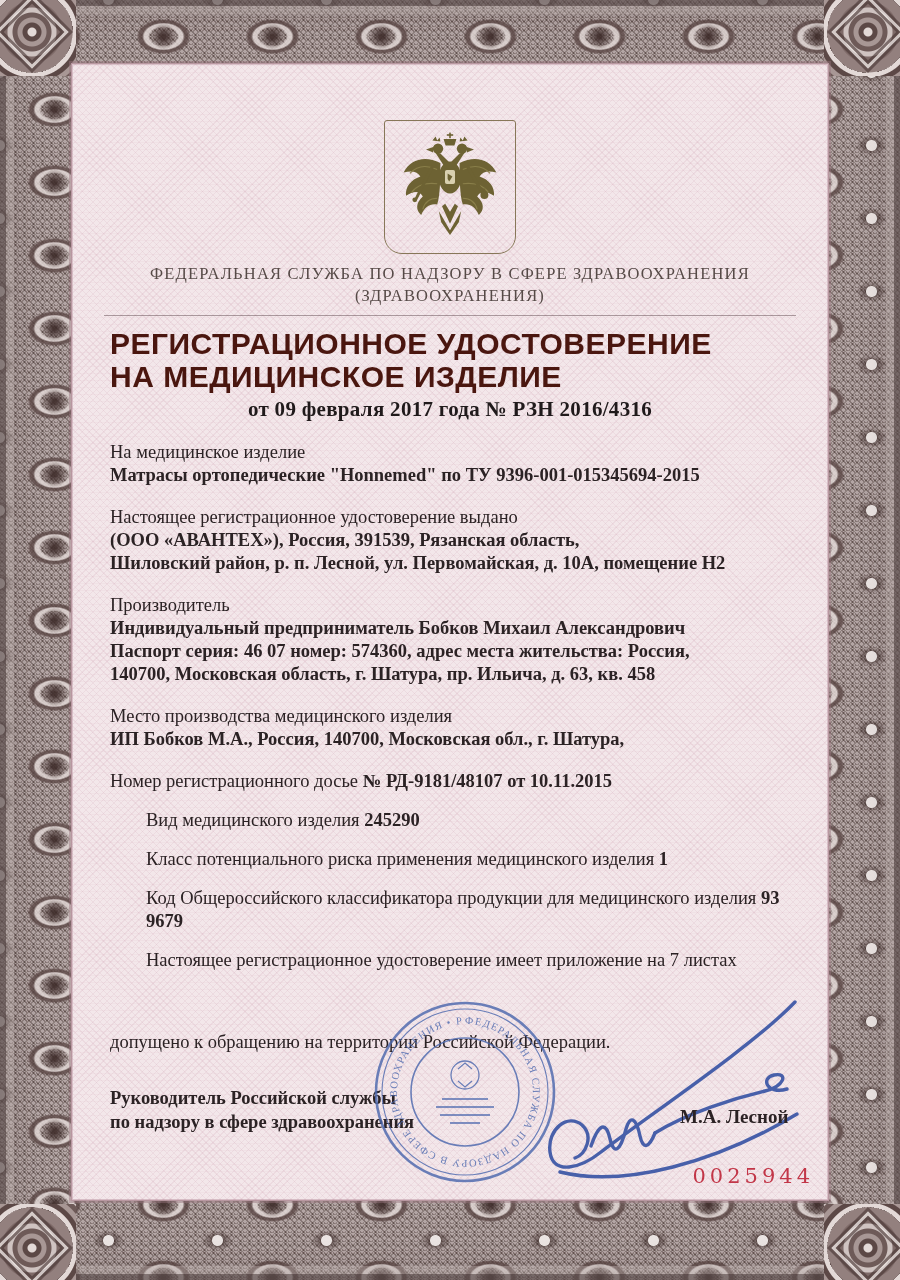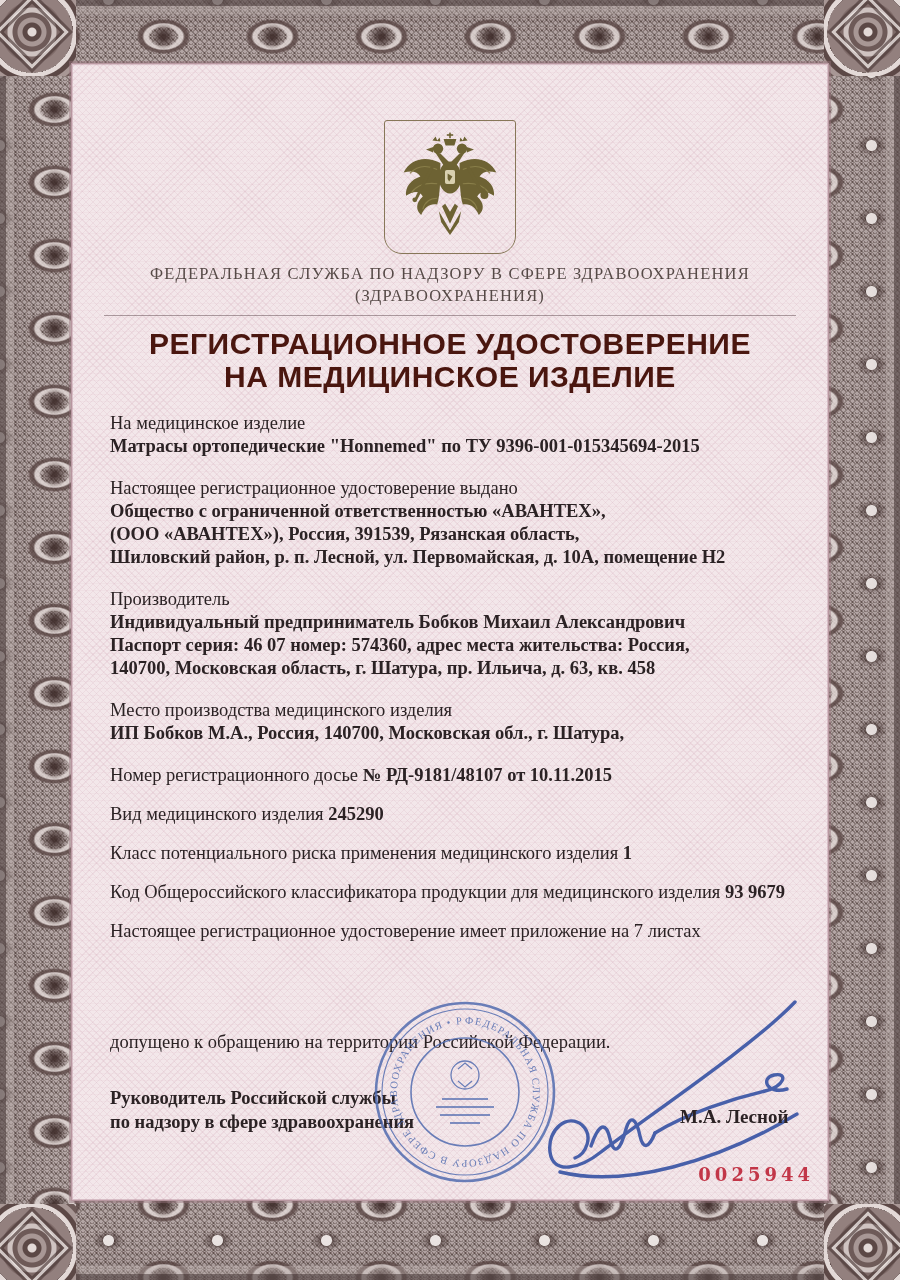--- a/index.html
+++ b/index.html
@@ -59,45 +59,45 @@
   }
   
   .agency{
     text-align:center;margin-top:9px;
     font-size:16.5px;line-height:22px;letter-spacing:1.2px;
     color:#564a47;
   }
   .divider{height:0;border-top:1px solid rgba(110,88,92,.55);margin:8px -6px 0;}
 
   .title{
-    text-align:center;margin-top:11px;
+    margin-top:11px;
     font-family:"Liberation Sans", sans-serif;font-weight:bold;
     font-size:30px;line-height:33px;letter-spacing:.5px;
     color:#4a160f;
   }
   .date-line{
     text-align:center;margin-top:4px;
     font-weight:bold;font-size:21px;color:#201a1b;letter-spacing:.3px;
   }
 
   
   .para{margin-top:19px;font-size:18.5px;line-height:23px;}
-  .para.tight{margin-top:16px;}
+  .para.tight{margin-top:16px;margin-left:36px;}
   .lbl{font-weight:normal;}
   .val{font-weight:bold;}
   .bline{font-weight:bold;}
 
   
   .order-block{position:absolute;left:38px;top:966px;font-size:18.5px;line-height:25px;}
   .signer-block{position:absolute;left:38px;top:1022px;font-size:18.5px;line-height:24px;font-weight:bold;}
   .signer-name{position:absolute;left:608px;top:1042px;font-size:19px;font-weight:bold;white-space:nowrap;}
   .serial{
     position:absolute;right:14px;top:1100px;
-    font-family:"DejaVu Serif", serif;font-weight:bold;
-    font-size:18px;letter-spacing:4px;color:#c23648;
+    font-family:"DejaVu Serif", serif;font-weight:normal;
+    font-size:21px;letter-spacing:4px;color:#c23648;
   }
   .stamp{position:absolute;left:298px;top:933px;width:190px;height:190px;opacity:.82;}
   .signature{position:absolute;left:433px;top:930px;width:300px;height:195px;opacity:.92;}
 </style>
 </head>
 <body>
 
 <div class="frame"></div>
 <div class="corner tl"></div>
 <div class="corner tr"></div>
@@ -159,29 +159,29 @@
       <div>ФЕДЕРАЛЬНАЯ СЛУЖБА ПО НАДЗОРУ В СФЕРЕ ЗДРАВООХРАНЕНИЯ</div>
       <div>(ЗДРАВООХРАНЕНИЯ)</div>
     </div>
 
     <div class="divider"></div>
 
     <div class="title">
       <div>РЕГИСТРАЦИОННОЕ УДОСТОВЕРЕНИЕ</div>
       <div>НА МЕДИЦИНСКОЕ ИЗДЕЛИЕ</div>
     </div>
+    <div class="date-line">от  09 февраля 2017 года   №  РЗН 2016/4316</div>
 
     <div class="para">
       <div class="lbl">На медицинское изделие</div>
       <div class="val">Матрасы ортопедические "Honnemed" по ТУ 9396-001-015345694-2015</div>
     </div>
 
     <div class="para">
       <div class="lbl">Настоящее регистрационное удостоверение выдано</div>
-      <div class="bline">Общество с ограниченной ответственностью «АВАНТЕХ»,</div>
       <div class="bline">(ООО «АВАНТЕХ»), Россия, 391539, Рязанская область,</div>
       <div class="bline">Шиловский район, р. п. Лесной, ул. Первомайская, д. 10А, помещение Н2</div>
     </div>
 
     <div class="para">
       <div class="lbl">Производитель</div>
       <div class="bline">Индивидуальный предприниматель Бобков Михаил Александрович</div>
       <div class="bline">Паспорт серия: 46 07 номер: 574360, адрес места жительства: Россия,</div>
       <div class="bline">140700, Московская область, г. Шатура, пр. Ильича, д. 63, кв. 458</div>
     </div>

